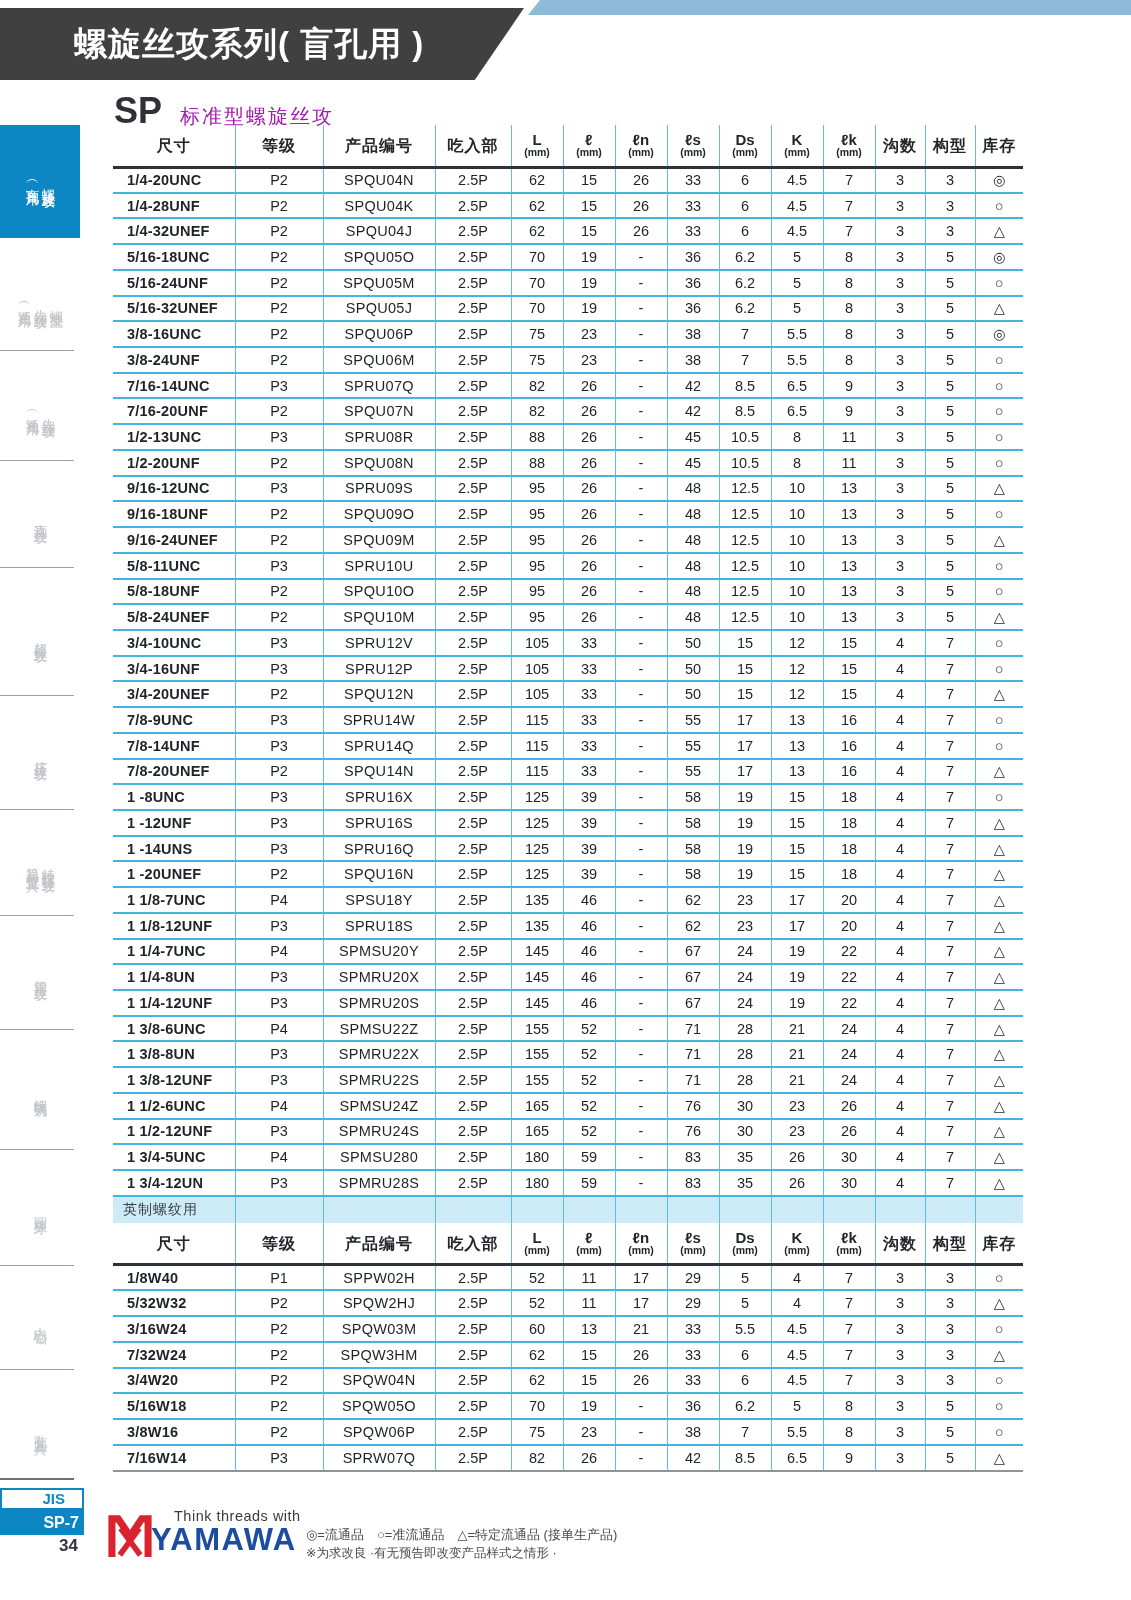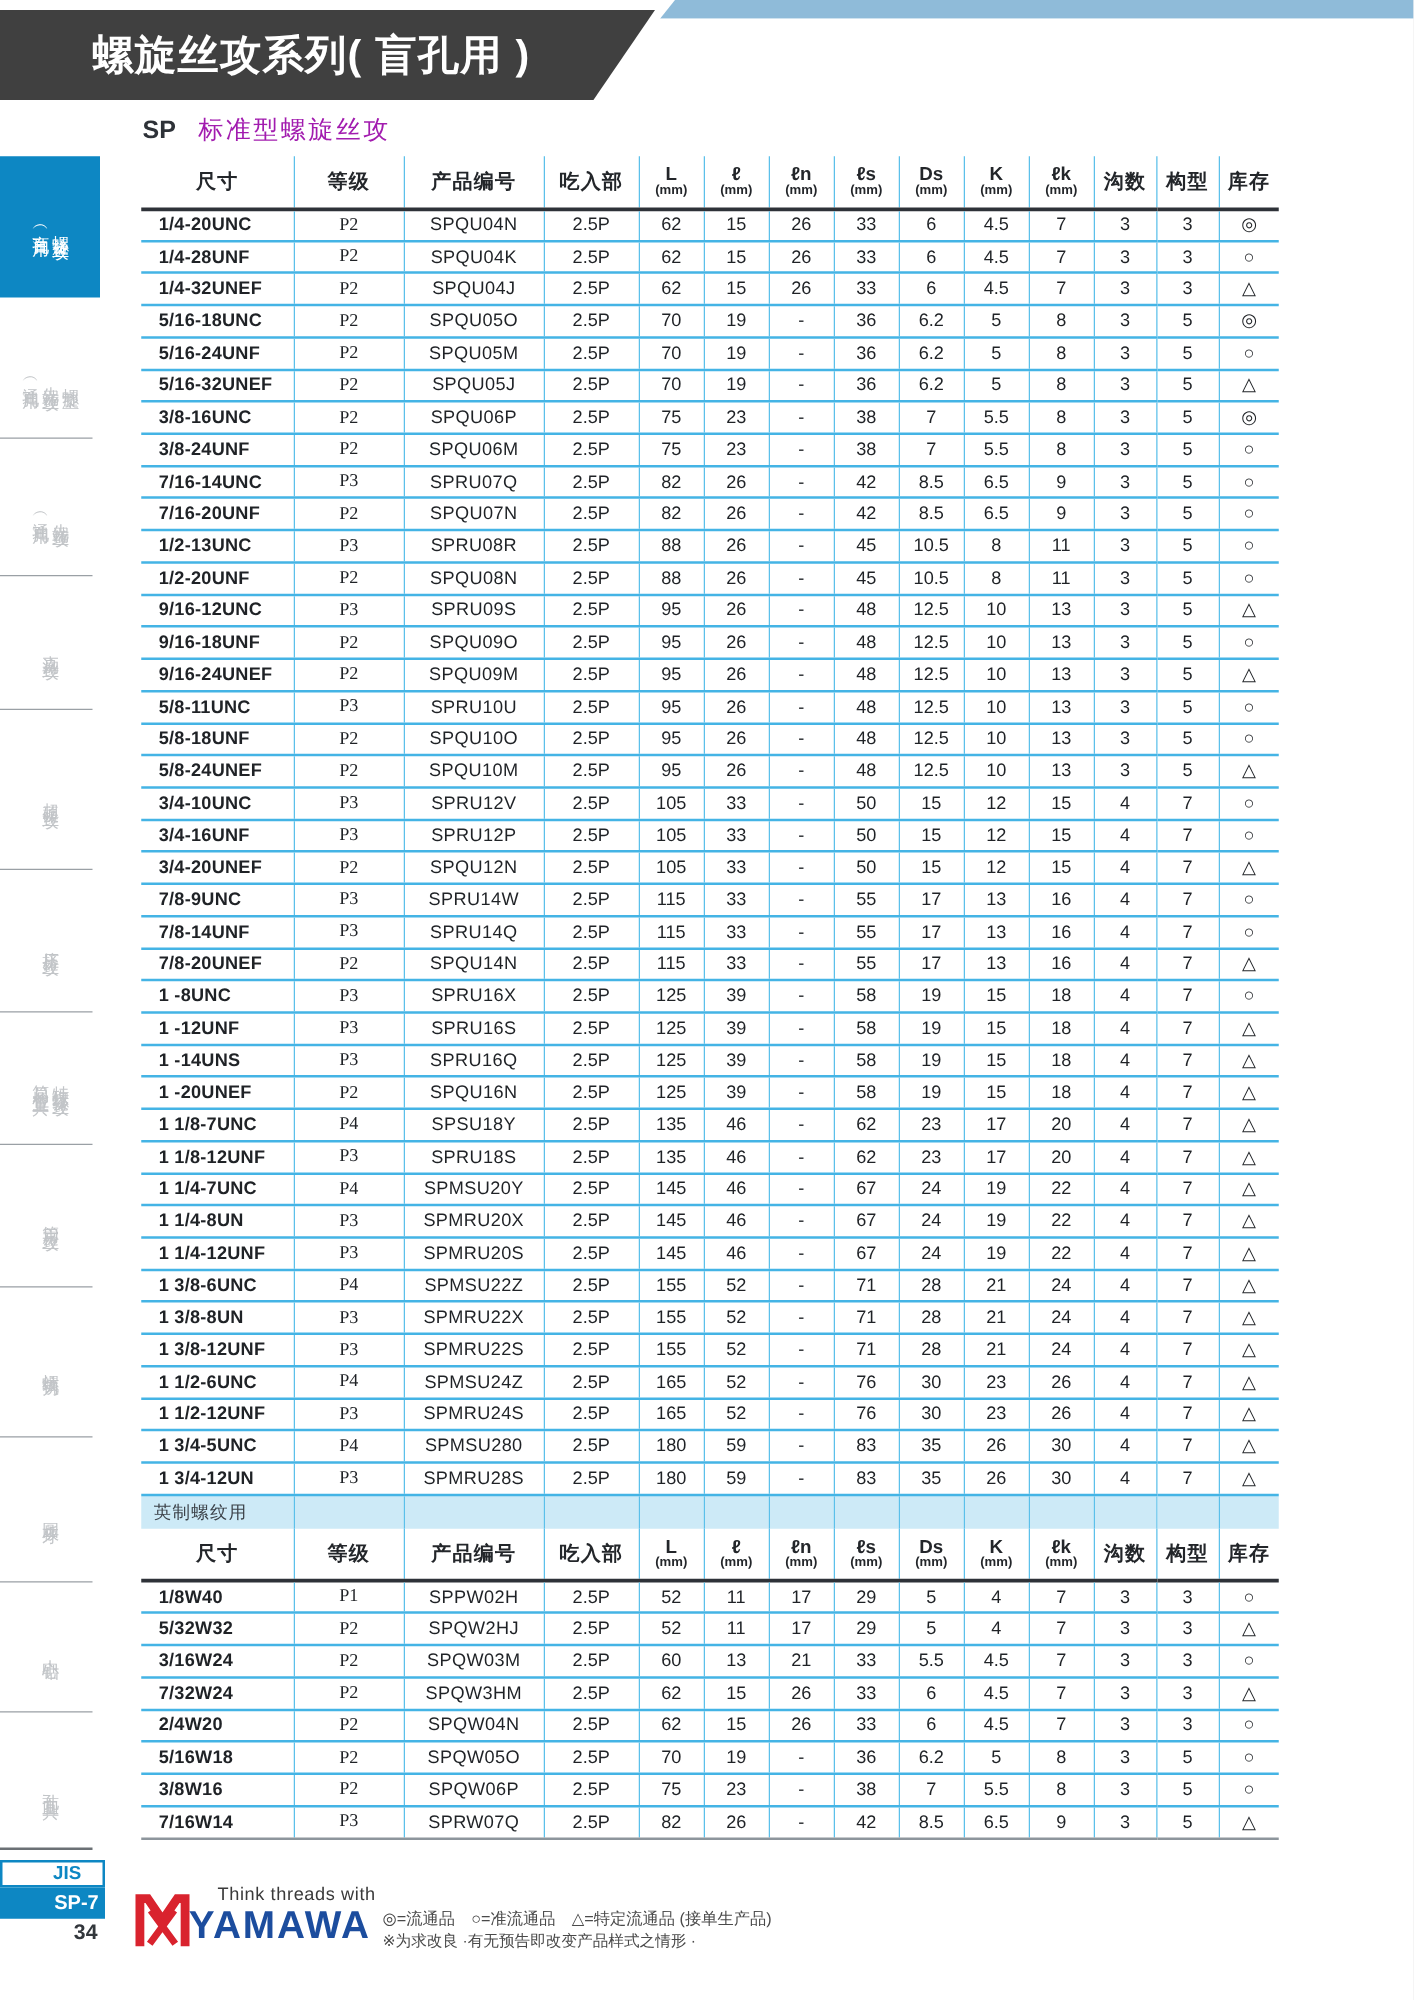--- a/index.html
+++ b/index.html
@@ -9,21 +9,21 @@
   
   .banner{position:absolute;top:8px;left:0;width:524px;height:72px;background:#404040;
           clip-path:polygon(0 0,100% 0,90.6% 100%,0 100%);}
   .banner-title{display:block;margin-left:74px;line-height:72px;font-size:33px;font-weight:bold;
           color:#ffffff;letter-spacing:1px;white-space:nowrap;}
   .banner-strip{position:absolute;top:0;left:528px;right:0;height:15px;background:#8fbbd9;
           clip-path:polygon(12px 0,100% 0,100% 100%,0 100%);}
 
   
   .subtitle{position:absolute;top:90px;left:114px;white-space:nowrap;}
-  .sp-code{font-size:20px;font-weight:bold;color:#2e3238;margin-right:18px;}
+  .sp-code{font-size:36px;font-weight:bold;color:#2e3238;margin-right:18px;}
   .sp-text{font-size:20px;color:#a21caf;letter-spacing:2px;}
 
   
   .sidebar{position:absolute;left:0;top:0;width:80px;height:1600px;}
   .sb-item{position:absolute;left:0;width:80px;display:flex;align-items:center;justify-content:center;
            writing-mode:vertical-rl;white-space:pre-line;text-align:center;
            font-size:13.5px;letter-spacing:2.5px;line-height:16px;color:#c2c5c8;}
   .sb-item.active{background:#0d87c3;color:#ffffff;}
   .sb-item:nth-of-type(1){top:125px;height:113px;}
   .sb-item:nth-of-type(2){top:254px;height:98px;}
@@ -63,21 +63,21 @@
   th:first-child,td:first-child{border-left:none;}
   tr.header-row{height:42px;}
   tr.header-row th{border-bottom:3px solid #2e3238;}
   .col-label{line-height:17px;letter-spacing:1px;}
   .col-label.dim{font-size:15px;line-height:14px;letter-spacing:0;}
   .col-unit{font-size:10.5px;font-weight:bold;line-height:11px;}
   tr.data-row{height:25.72px;}
   tr.data-row td{border-top:2px solid #44b4e5;font-size:14.5px;text-align:center;color:#1f2226;}
   td.c-size{text-align:left !important;padding-left:14px;font-weight:bold;font-size:16px;
             letter-spacing:0.2px;white-space:nowrap;}
-  td.c-grade{font-size:14px;font-family:Liberation Serif, serif;}
+  td.c-grade{font-size:14px;}
   td.c-product{font-size:14px;letter-spacing:0.3px;margin-left:17px;}
   td.c-stock{color:#6e6e6e;font-size:15px;}
   tr.band-row{height:27px;background:#cdeaf7;}
   tr.band-row td{border-top:2.5px solid #44b4e5;font-size:14px;color:#3c4249;text-align:left;
             padding-left:10px;letter-spacing:1px;white-space:nowrap;}
   tr.last td{border-bottom:2.5px solid #8d959c;}
 
   
   .footer{position:absolute;left:108px;top:1503px;width:920px;height:70px;}
   .logo-mark{position:absolute;left:0;top:6px;}
@@ -971,21 +971,21 @@
             <td class="c-ln">26</td>
             <td class="c-ls">33</td>
             <td class="c-Ds">6</td>
             <td class="c-K">4.5</td>
             <td class="c-lk">7</td>
             <td class="c-flutes">3</td>
             <td class="c-form">3</td>
             <td class="c-stock">△</td>
           </tr>
           <tr class="data-row">
-            <td class="c-size">2/4W20</td>
+            <td class="c-size">3/4W20</td>
             <td class="c-grade">P2</td>
             <td class="c-product">SPQW04N</td>
             <td class="c-chamfer">2.5P</td>
             <td class="c-L">62</td>
             <td class="c-l">15</td>
             <td class="c-ln">26</td>
             <td class="c-ls">33</td>
             <td class="c-Ds">6</td>
             <td class="c-K">4.5</td>
             <td class="c-lk">7</td>

